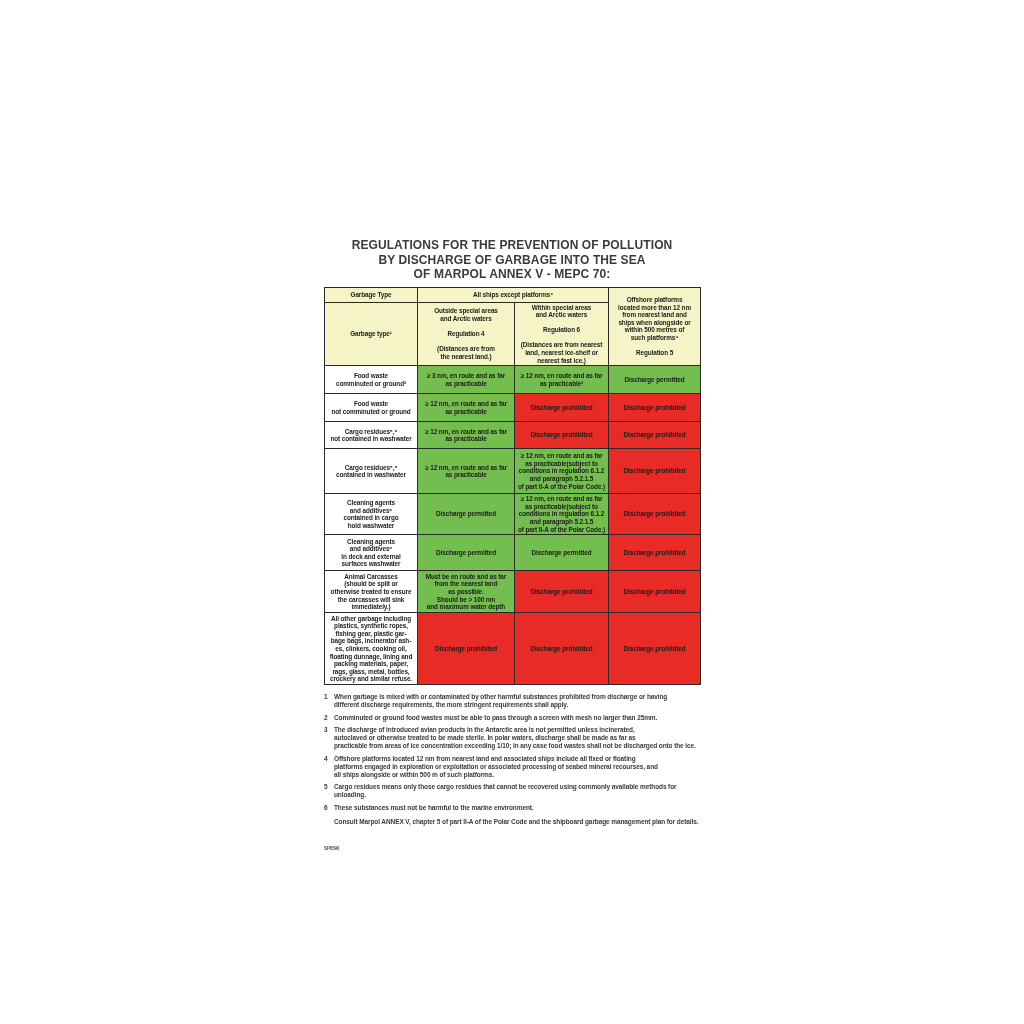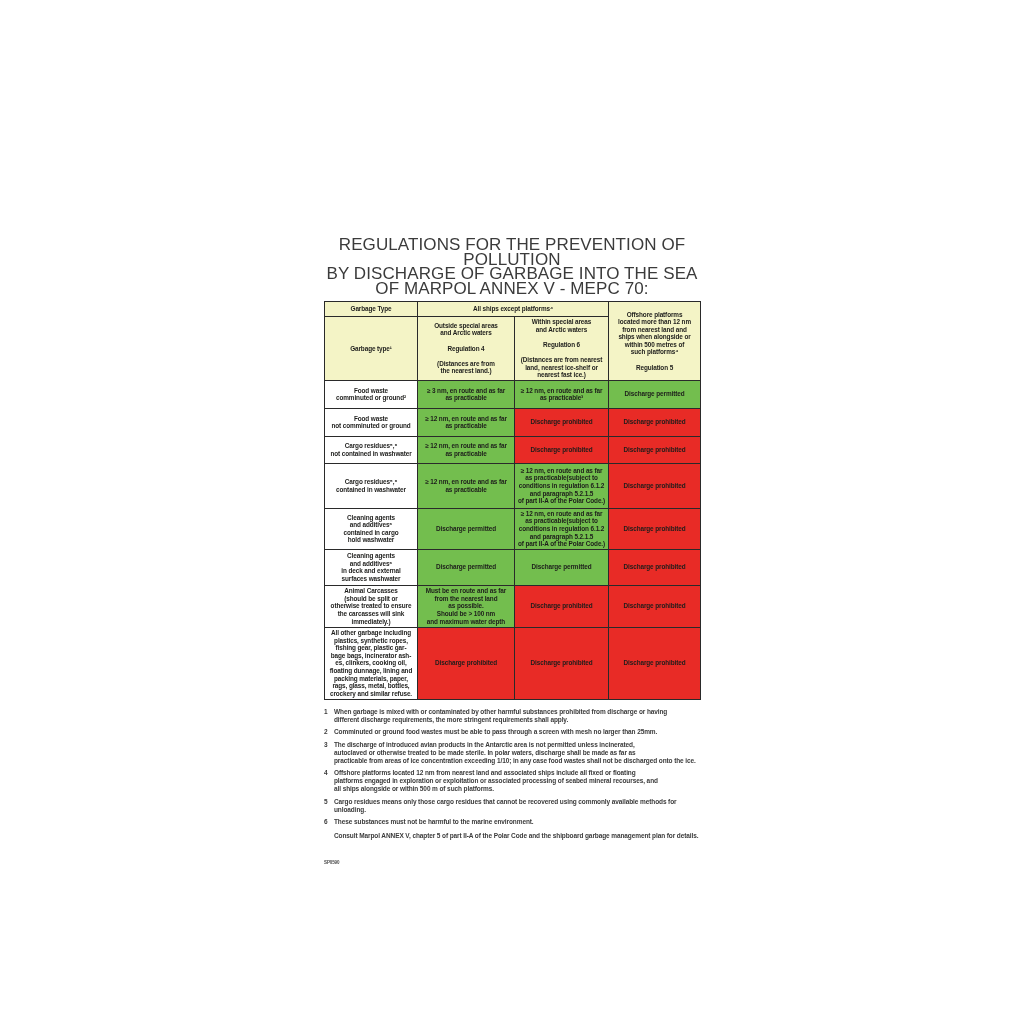--- a/index.html
+++ b/index.html
@@ -8,23 +8,23 @@
     background: #ffffff;
     font-family: "Liberation Sans", sans-serif;
     position: relative;
   }
   .poster {
     position: absolute;
     left: 324px; top: 238px;
     width: 376px;
   }
   .title {
-    font-size: 17px;
+    font-size: 12px;
     line-height: 14.5px;
-    font-weight: normal;
+    font-weight: bold;
     text-align: center;
     color: #3b3b3b;
     letter-spacing: 0.1px;
     white-space: pre-line;
   }
   table.reg-table {
     border-collapse: collapse;
     table-layout: fixed;
     width: 376px;
     margin-top: 5px;

